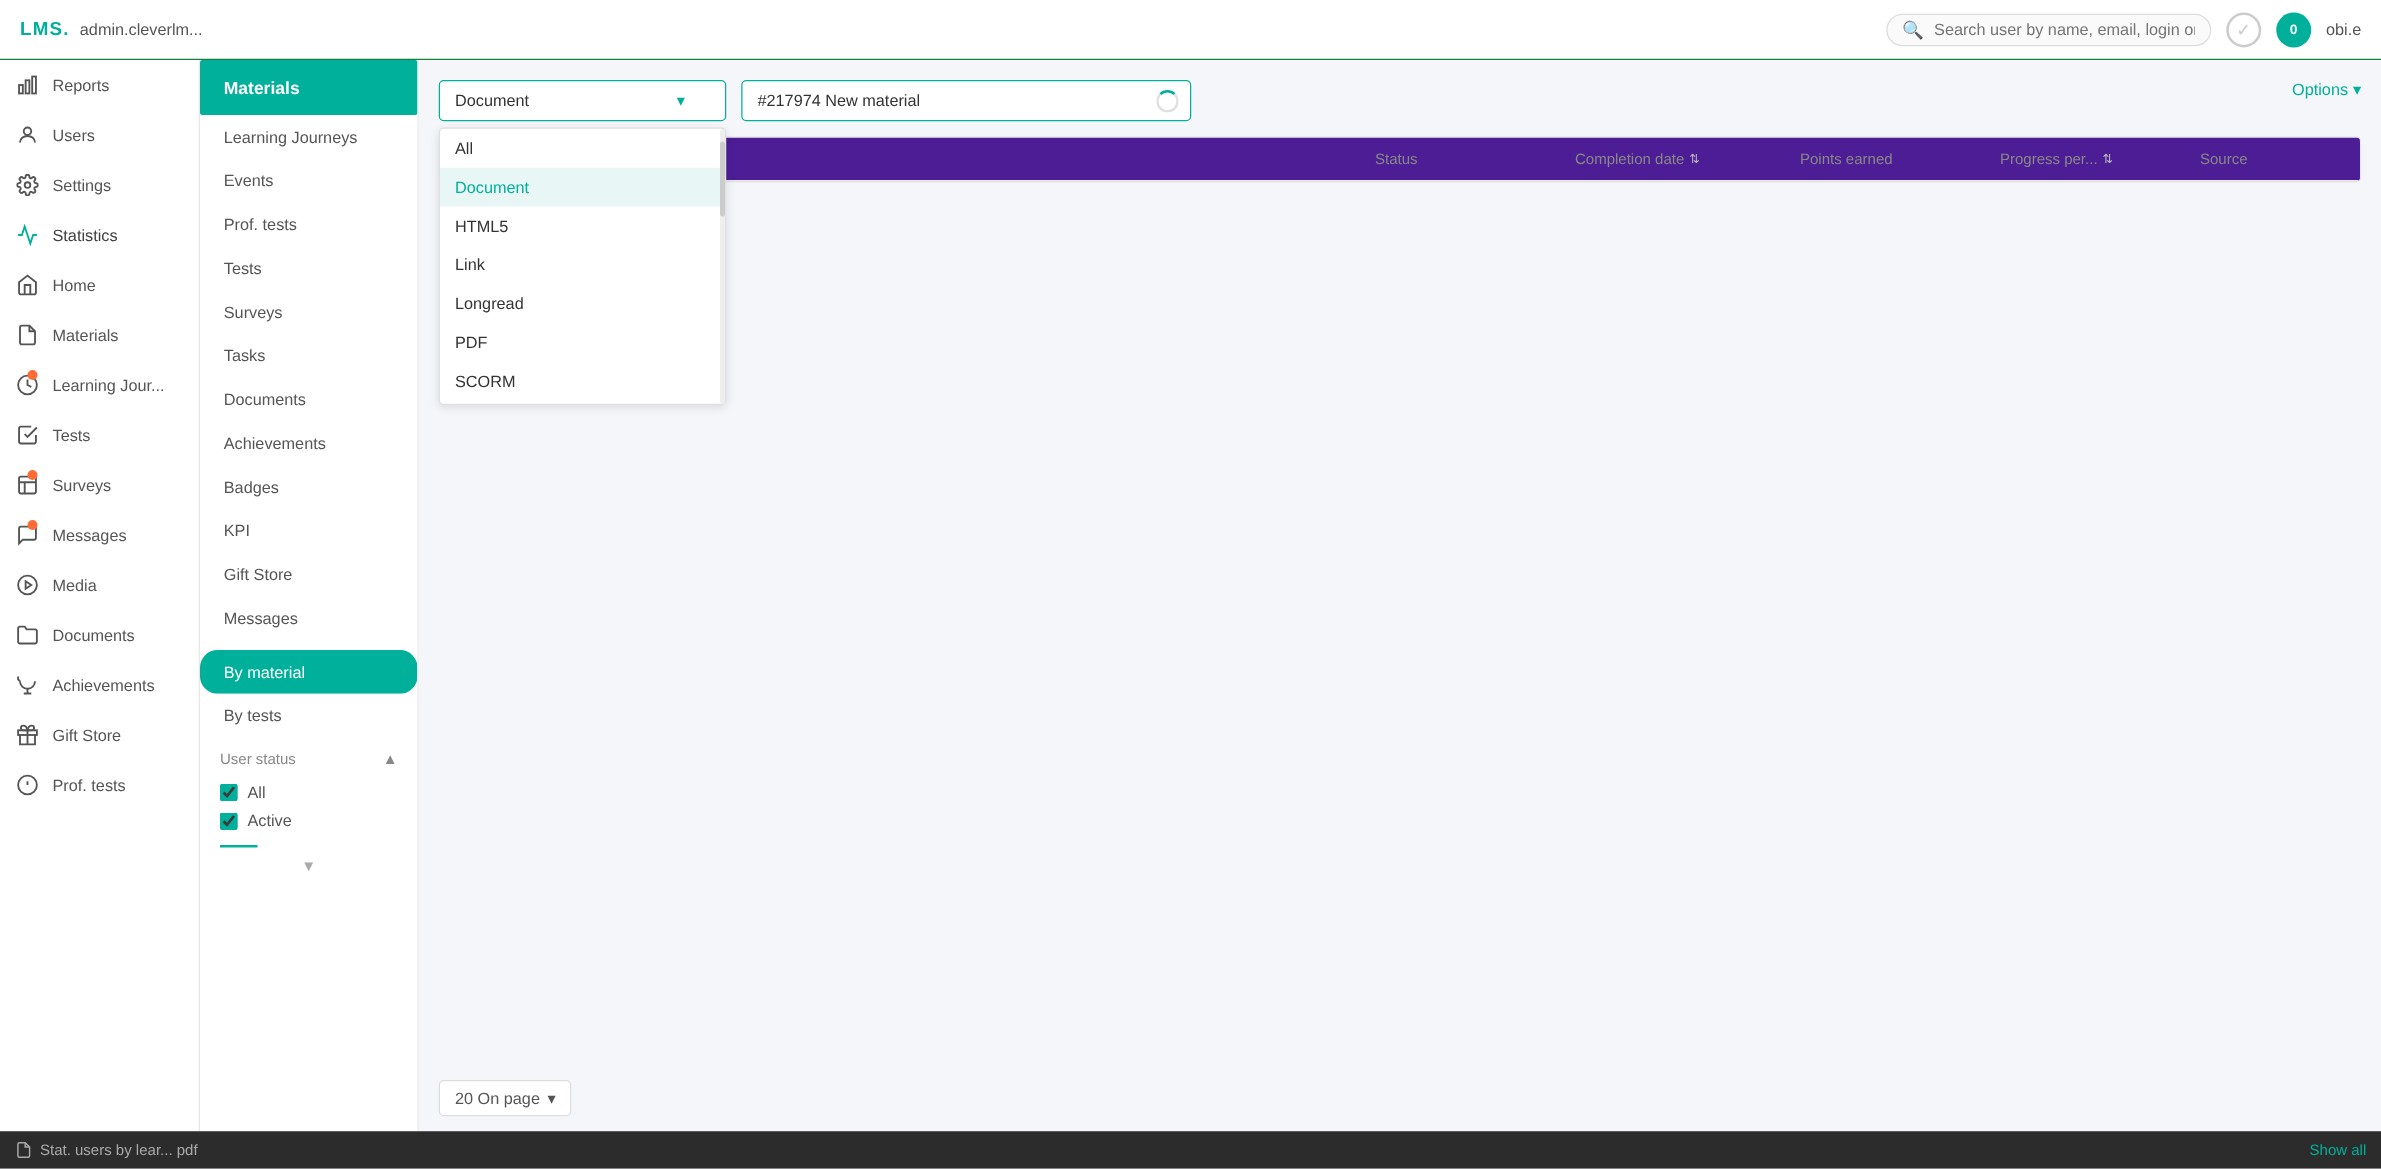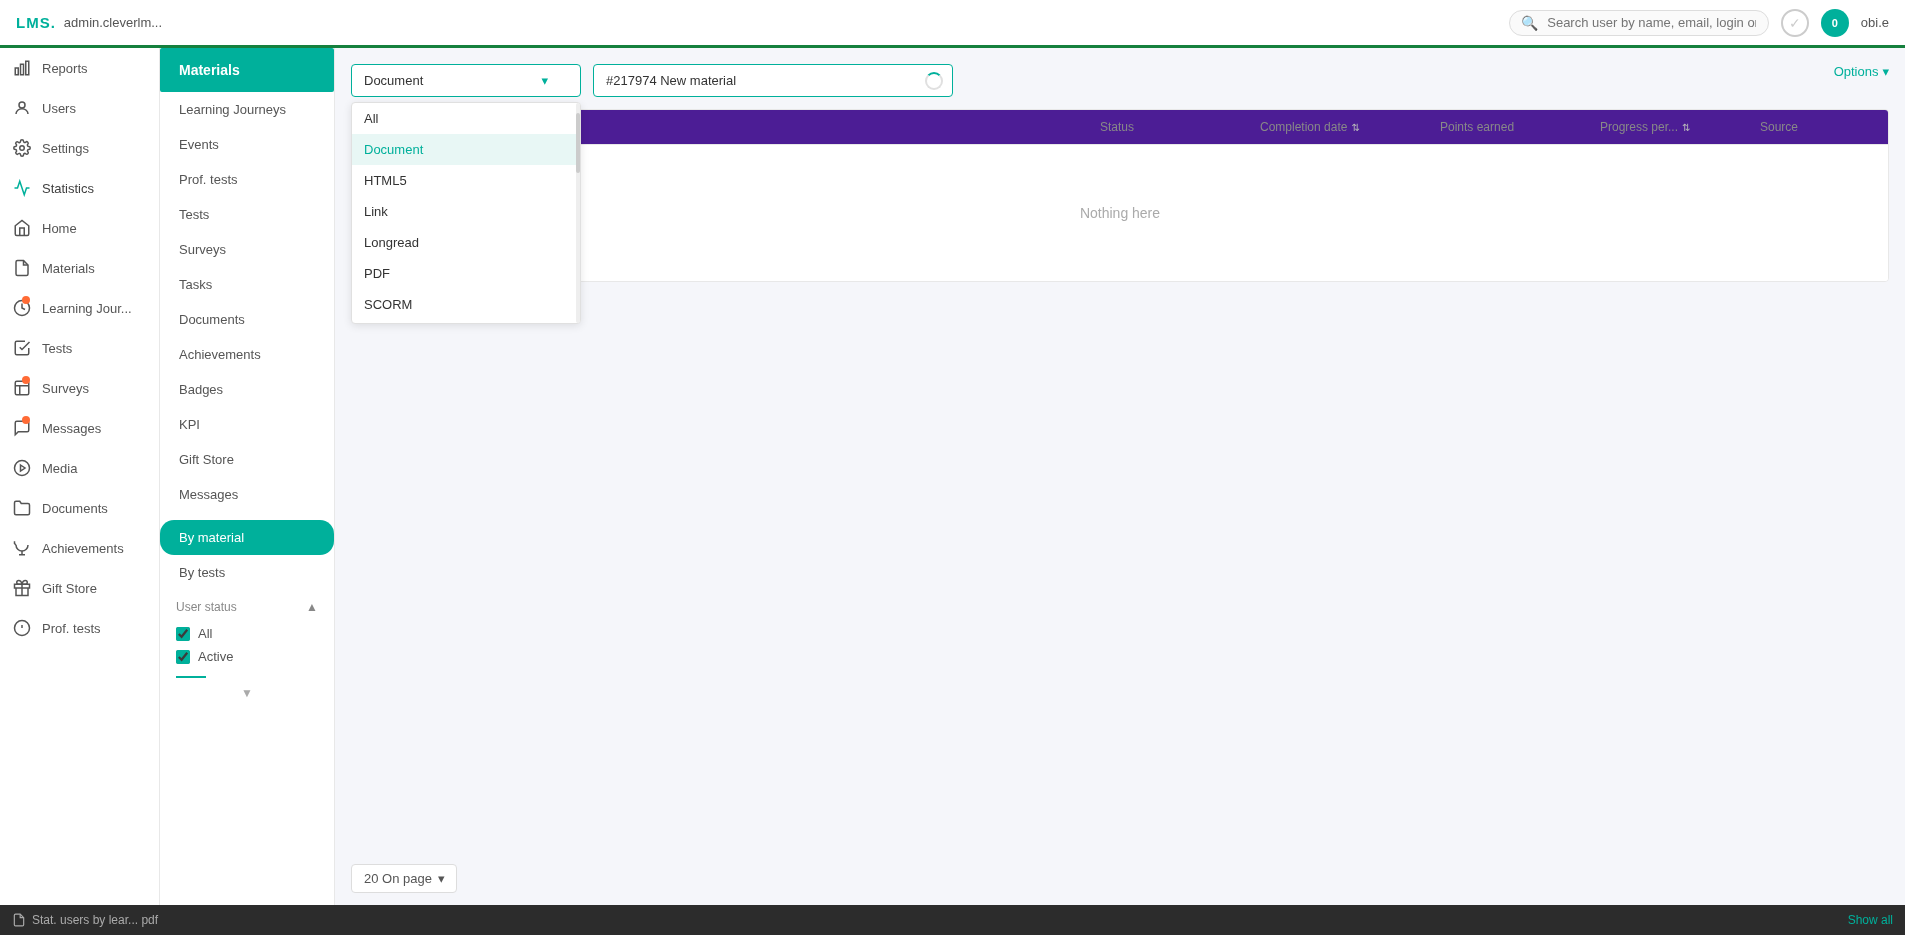--- a/index.html
+++ b/index.html
@@ -1,19 +1,19 @@
 <!DOCTYPE html>
 <html><head>
   <meta charset="utf-8">
   <style>
     * { box-sizing: border-box; margin: 0; padding: 0; }
     body { font-family: -apple-system, BlinkMacSystemFont, 'Segoe UI', sans-serif; font-size: 13px; background: #f5f6fa; color: #333; display: flex; flex-direction: column; height: 935px; overflow: hidden; }
 
     
-    .topbar { height: 48px; background: #fff; display: flex; align-items: center; justify-content: space-between; padding: 0 16px; border-bottom: 3px solid #15803d; flex-shrink: 0; }
+    .topbar { height: 48px; background: #fff; display: flex; align-items: center; justify-content: space-between; padding: 0 16px; border-bottom: 1px solid #15803d; flex-shrink: 0; }
     .topbar-left { display: flex; align-items: center; gap: 8px; }
     .lms-logo { color: #00b09b; font-weight: 700; font-size: 15px; letter-spacing: 1px; }
     .topbar-domain { color: #555; font-size: 13px; }
     .topbar-right { display: flex; align-items: center; gap: 12px; }
     .search-bar { display: flex; align-items: center; gap: 8px; border: 1px solid #ddd; border-radius: 20px; padding: 4px 12px; background: #fafafa; width: 260px; }
     .search-bar input { border: none; background: transparent; outline: none; font-size: 13px; color: #555; width: 100%; }
     .search-icon { color: #aaa; font-size: 14px; }
     .topbar-check { width: 28px; height: 28px; border-radius: 50%; border: 2px solid #ccc; display: flex; align-items: center; justify-content: center; color: #ccc; font-size: 14px; }
     .topbar-avatar { width: 28px; height: 28px; border-radius: 50%; background: #00b09b; display: flex; align-items: center; justify-content: center; color: #fff; font-size: 11px; font-weight: 600; }
     .topbar-username { font-size: 13px; color: #555; }
@@ -388,23 +388,20 @@
             <span>Points earned</span>
           </div>
           <div class="th">
             <span>Progress per...</span>
             <span class="sort-icon">⇅</span>
           </div>
           <div class="th">
             <span>Source</span>
           </div>
         </div>
-        <div class="empty-state">
-          <span>Nothing here</span>
-        </div>
       </div>
 
     </div>
 
     <div class="pagination-bar">
       <button class="per-page-btn">
         <span>20 On page</span>
         <span>▾</span>
       </button>
     </div>

